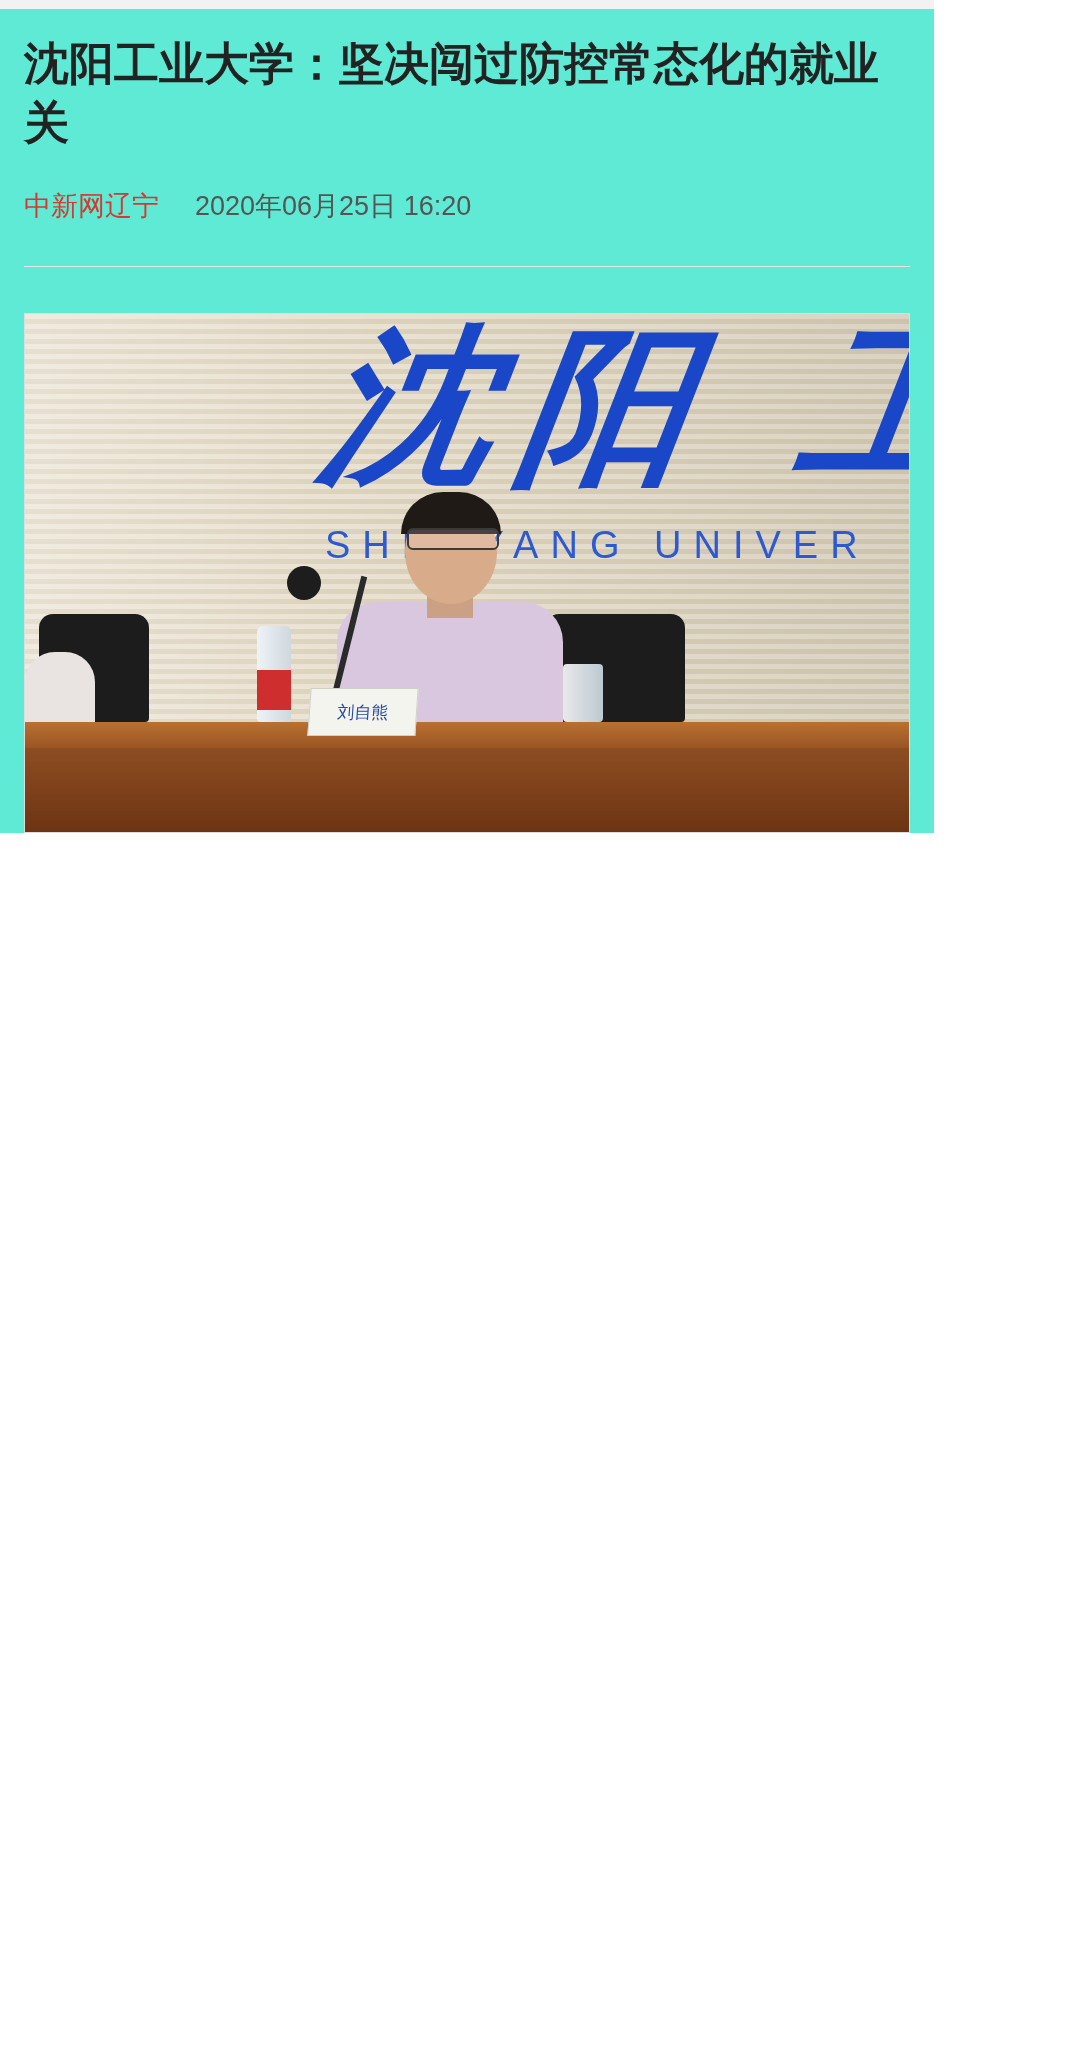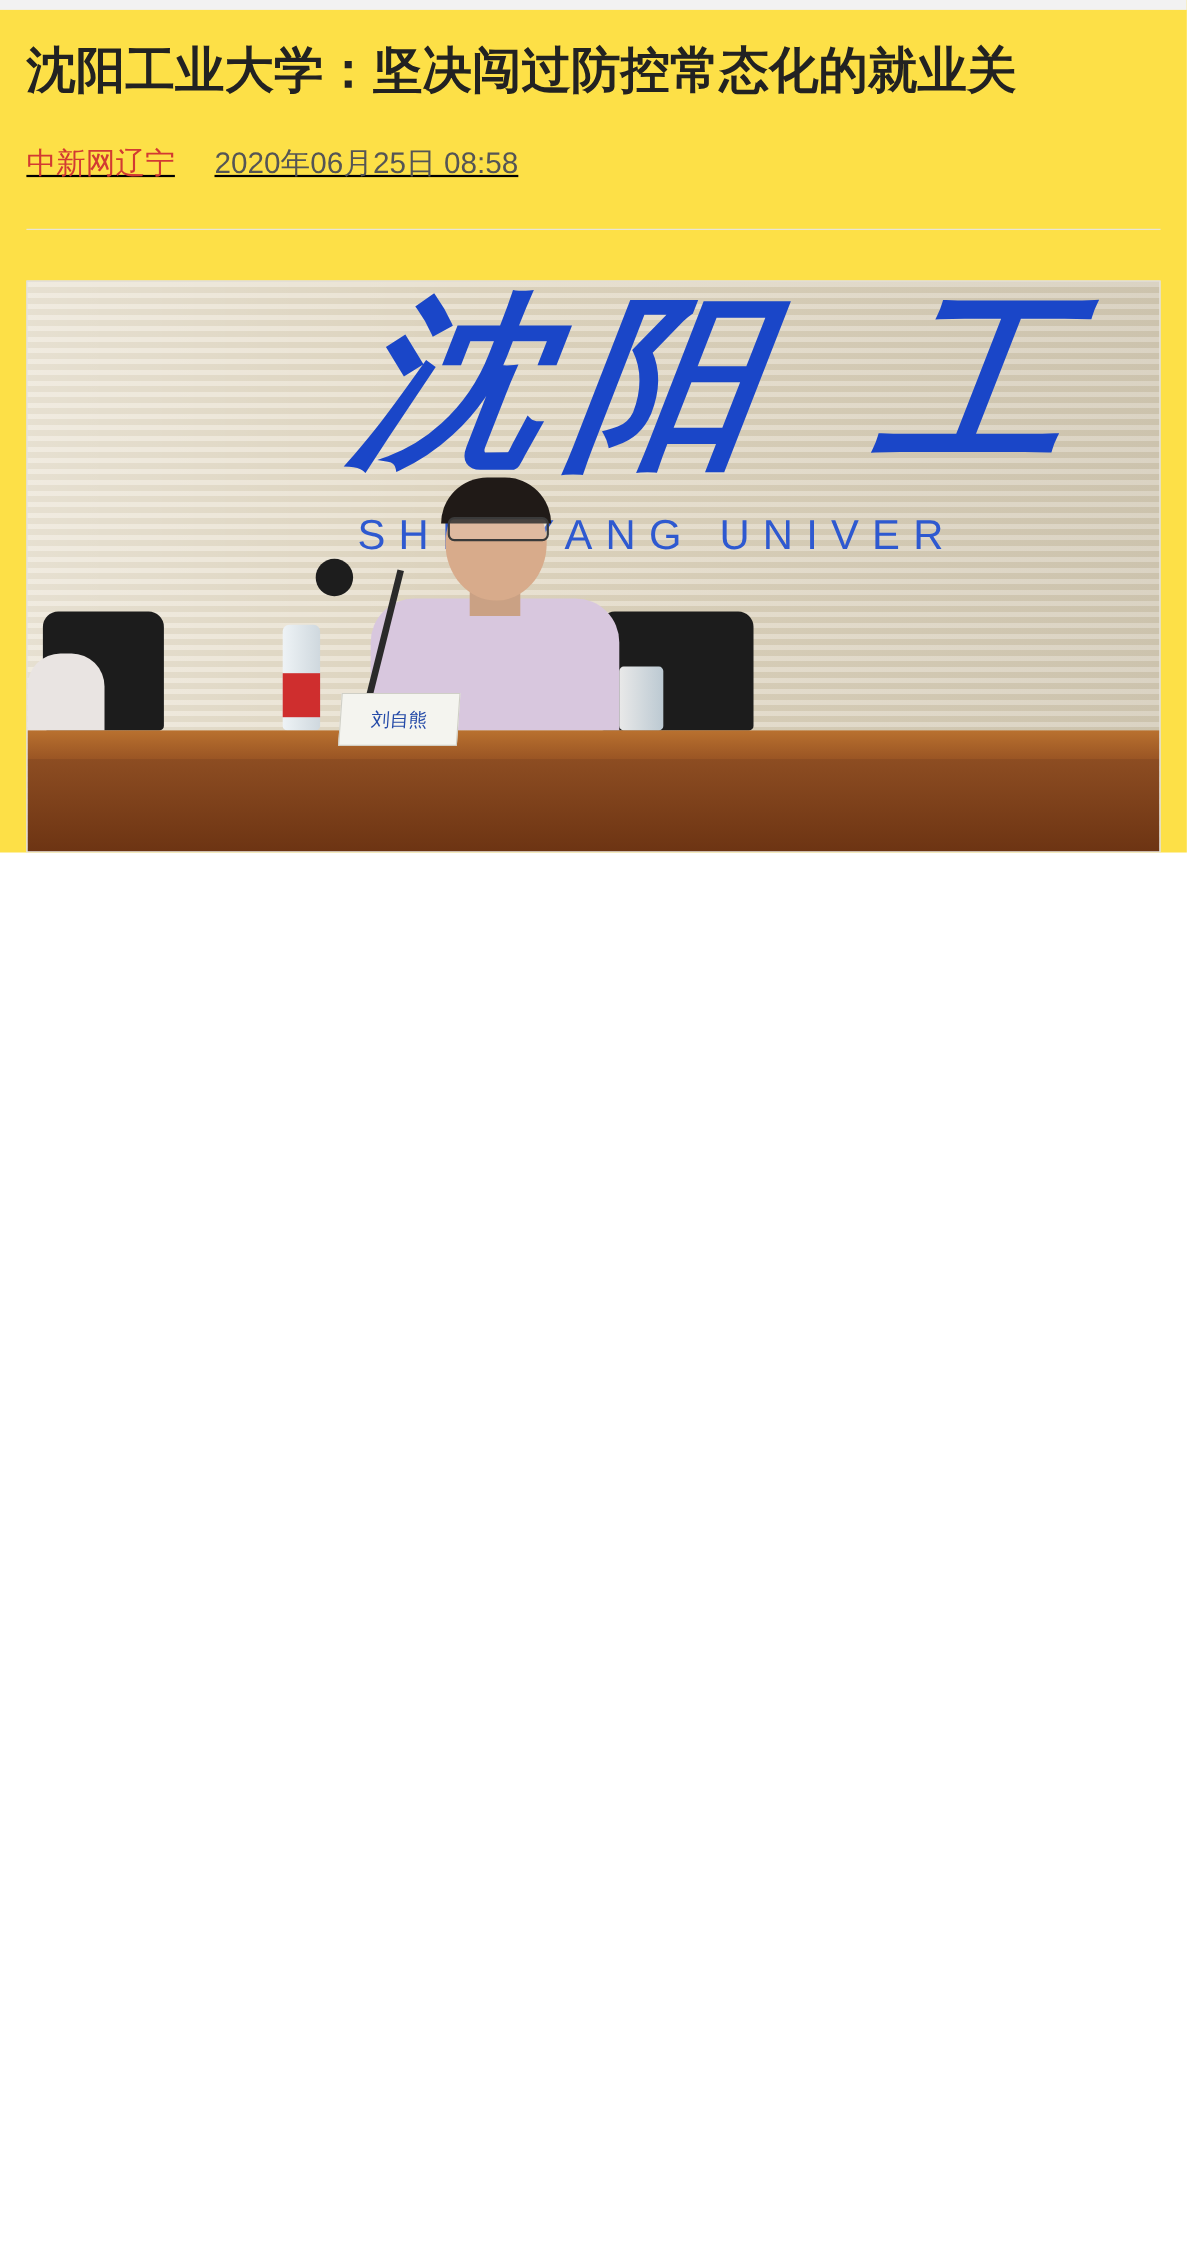--- a/index.html
+++ b/index.html
@@ -7,23 +7,23 @@
     padding: 0;
     background: #ffffff;
   }
   body {
     width: 1079px;
     min-height: 2054px;
     font-family: "Liberation Sans", sans-serif;
     -webkit-font-smoothing: antialiased;
   }
   .page {
-    width: 1079px;
+    width: 934px;
     position: relative;
-    background: #fde047;
+    background: #5eead4;
     overflow: hidden;
   }
   .topbar {
     height: 9px;
     background: #f2f2f2;
     width: 100%;
   }
   .article {
     padding: 0 24px;
     box-sizing: border-box;
@@ -34,21 +34,20 @@
     line-height: 1.30;
     font-weight: bold;
     color: #222222;
     letter-spacing: 0px;
   }
   .meta {
     margin-top: 36px;
     display: flex;
     align-items: baseline;
     font-size: 27px;
-    text-decoration: underline;
   }
   .meta .source {
     color: #d23a32;
     margin-right: 36px;
     white-space: nowrap;
   }
   .meta .date {
     color: #555555;
     white-space: nowrap;
   }
@@ -276,21 +275,21 @@
 <div class="page">
 
   <div class="topbar"></div>
 
   <div class="article">
 
     <h1 class="headline">沈阳工业大学：坚决闯过防控常态化的就业关</h1>
 
     <div class="meta">
       <span class="source">中新网辽宁</span>
-      <span class="date">2020年06月25日 08:58</span>
+      <span class="date">2020年06月25日 16:20</span>
     </div>
 
     <div class="divider"></div>
 
 
     <div class="figure">
       <div class="photo">
         <div class="wall-shade"></div>
         <div class="banner-script">沈阳 工</div>
         <div class="banner-latin">SHENYANG  UNIVER</div>

